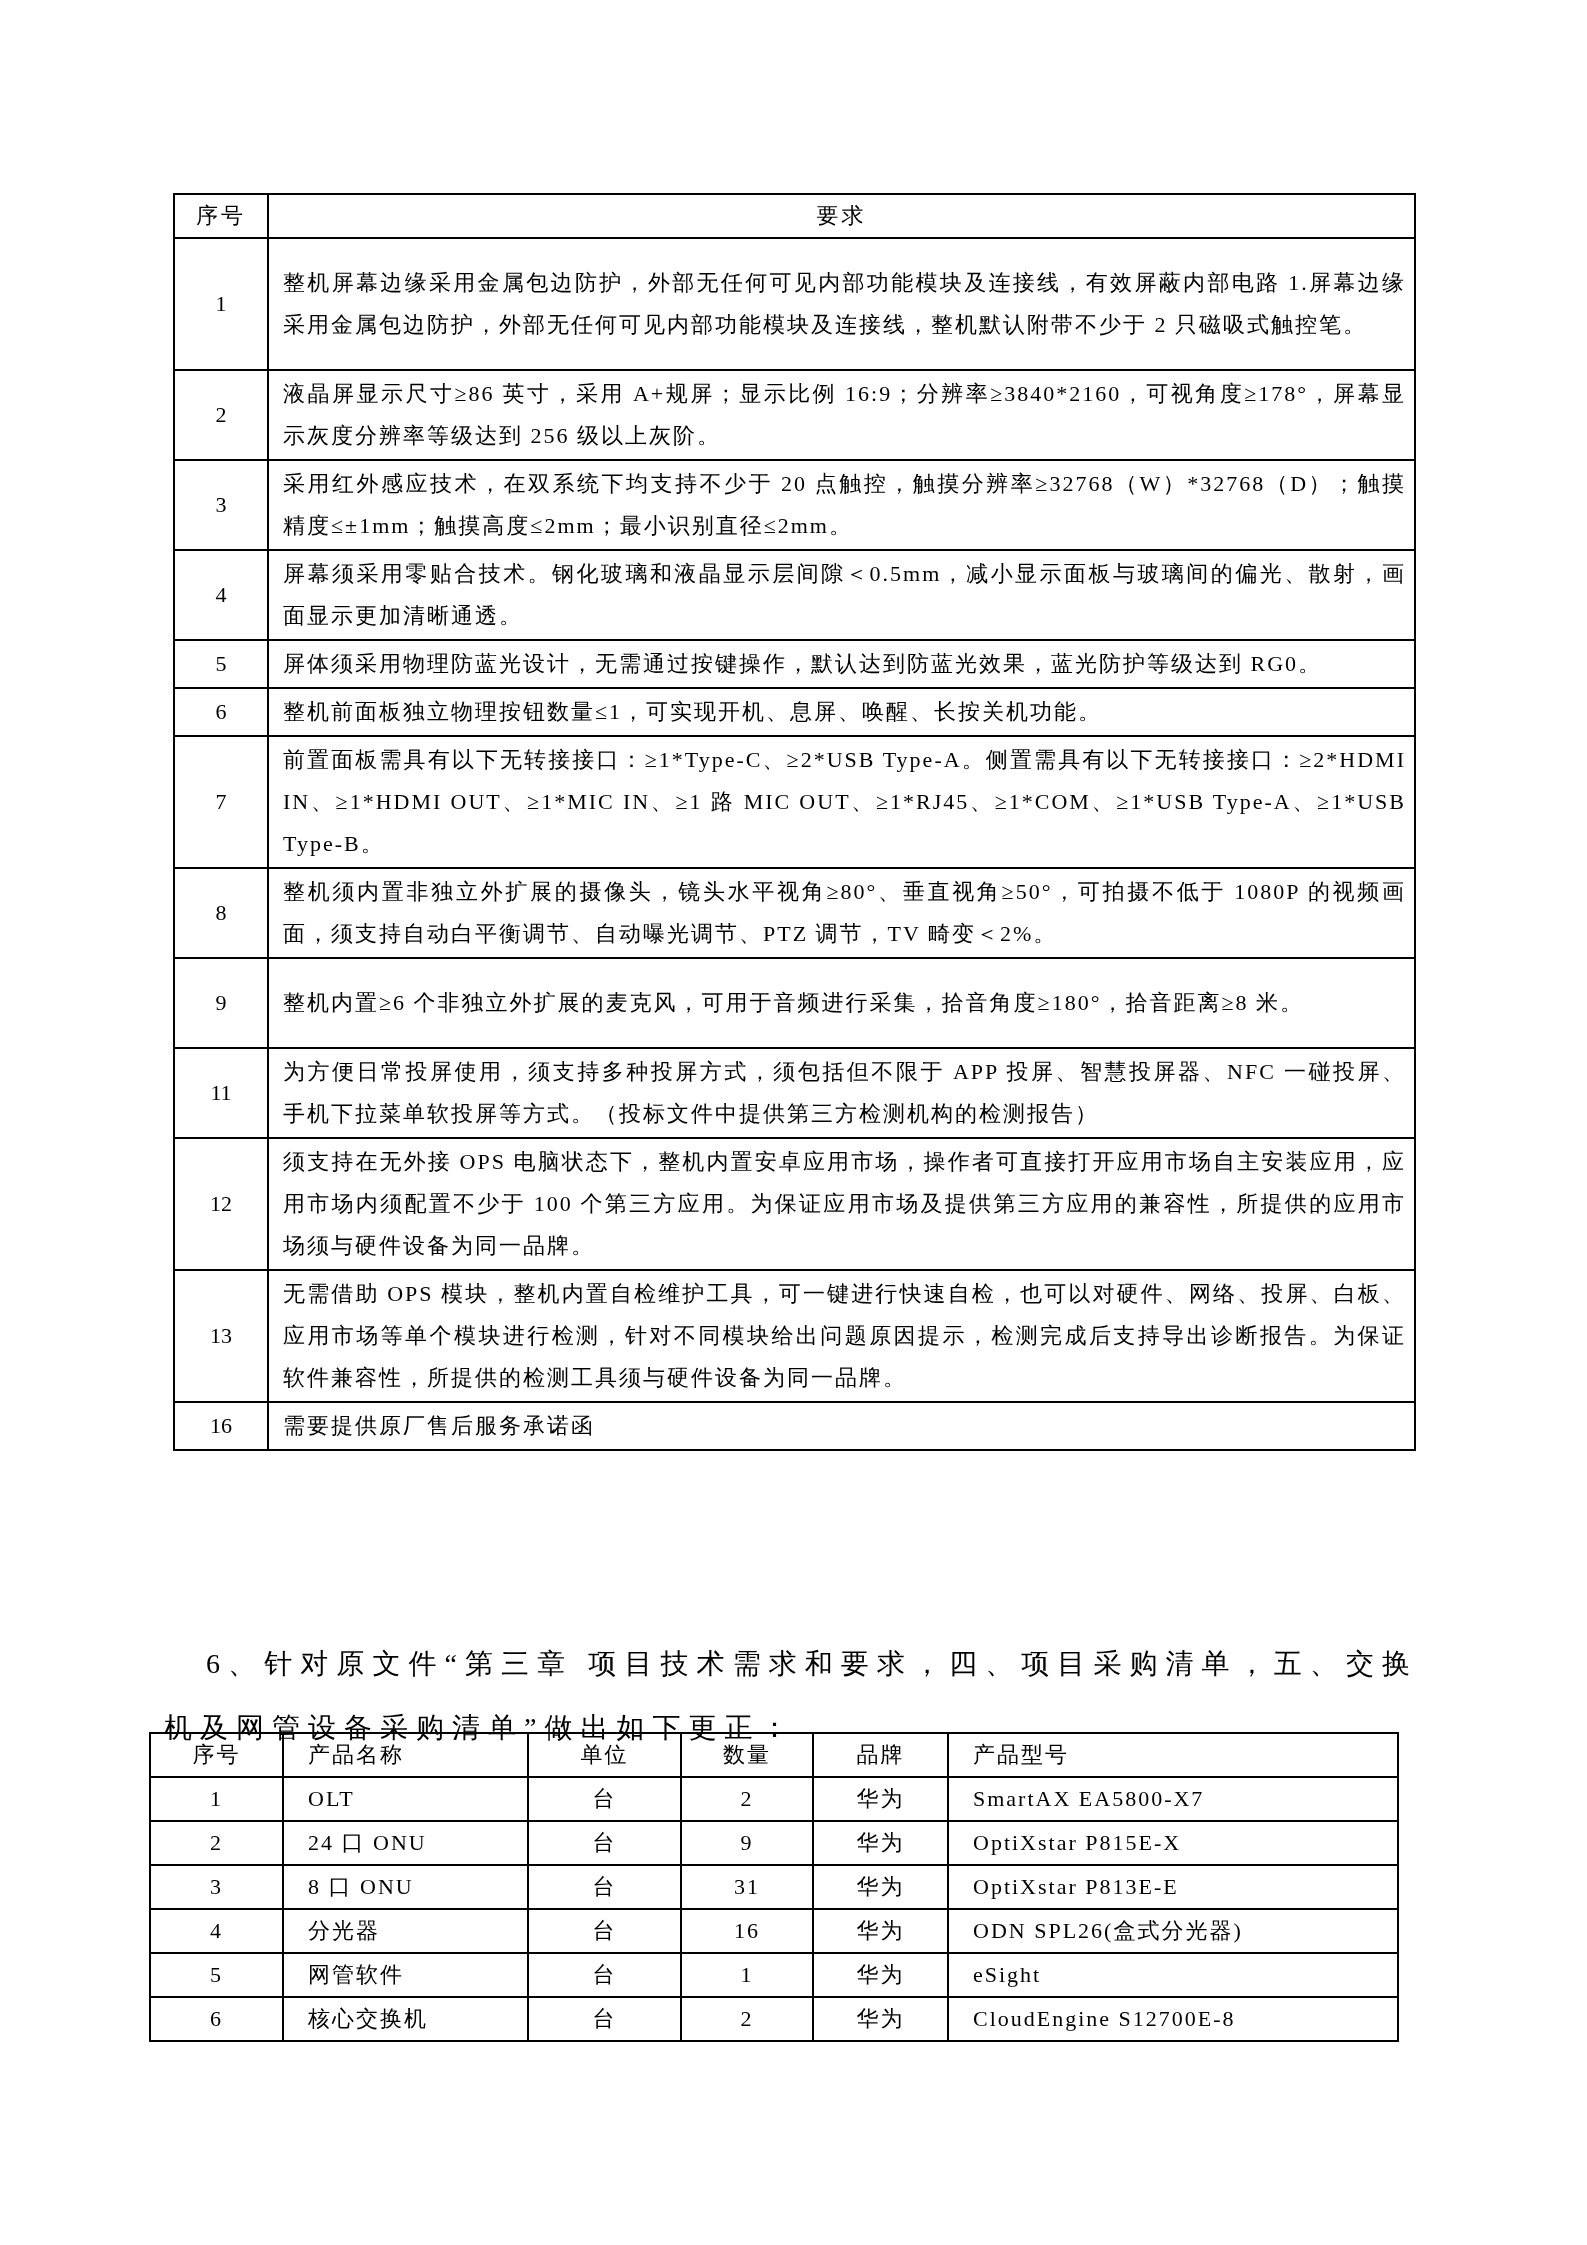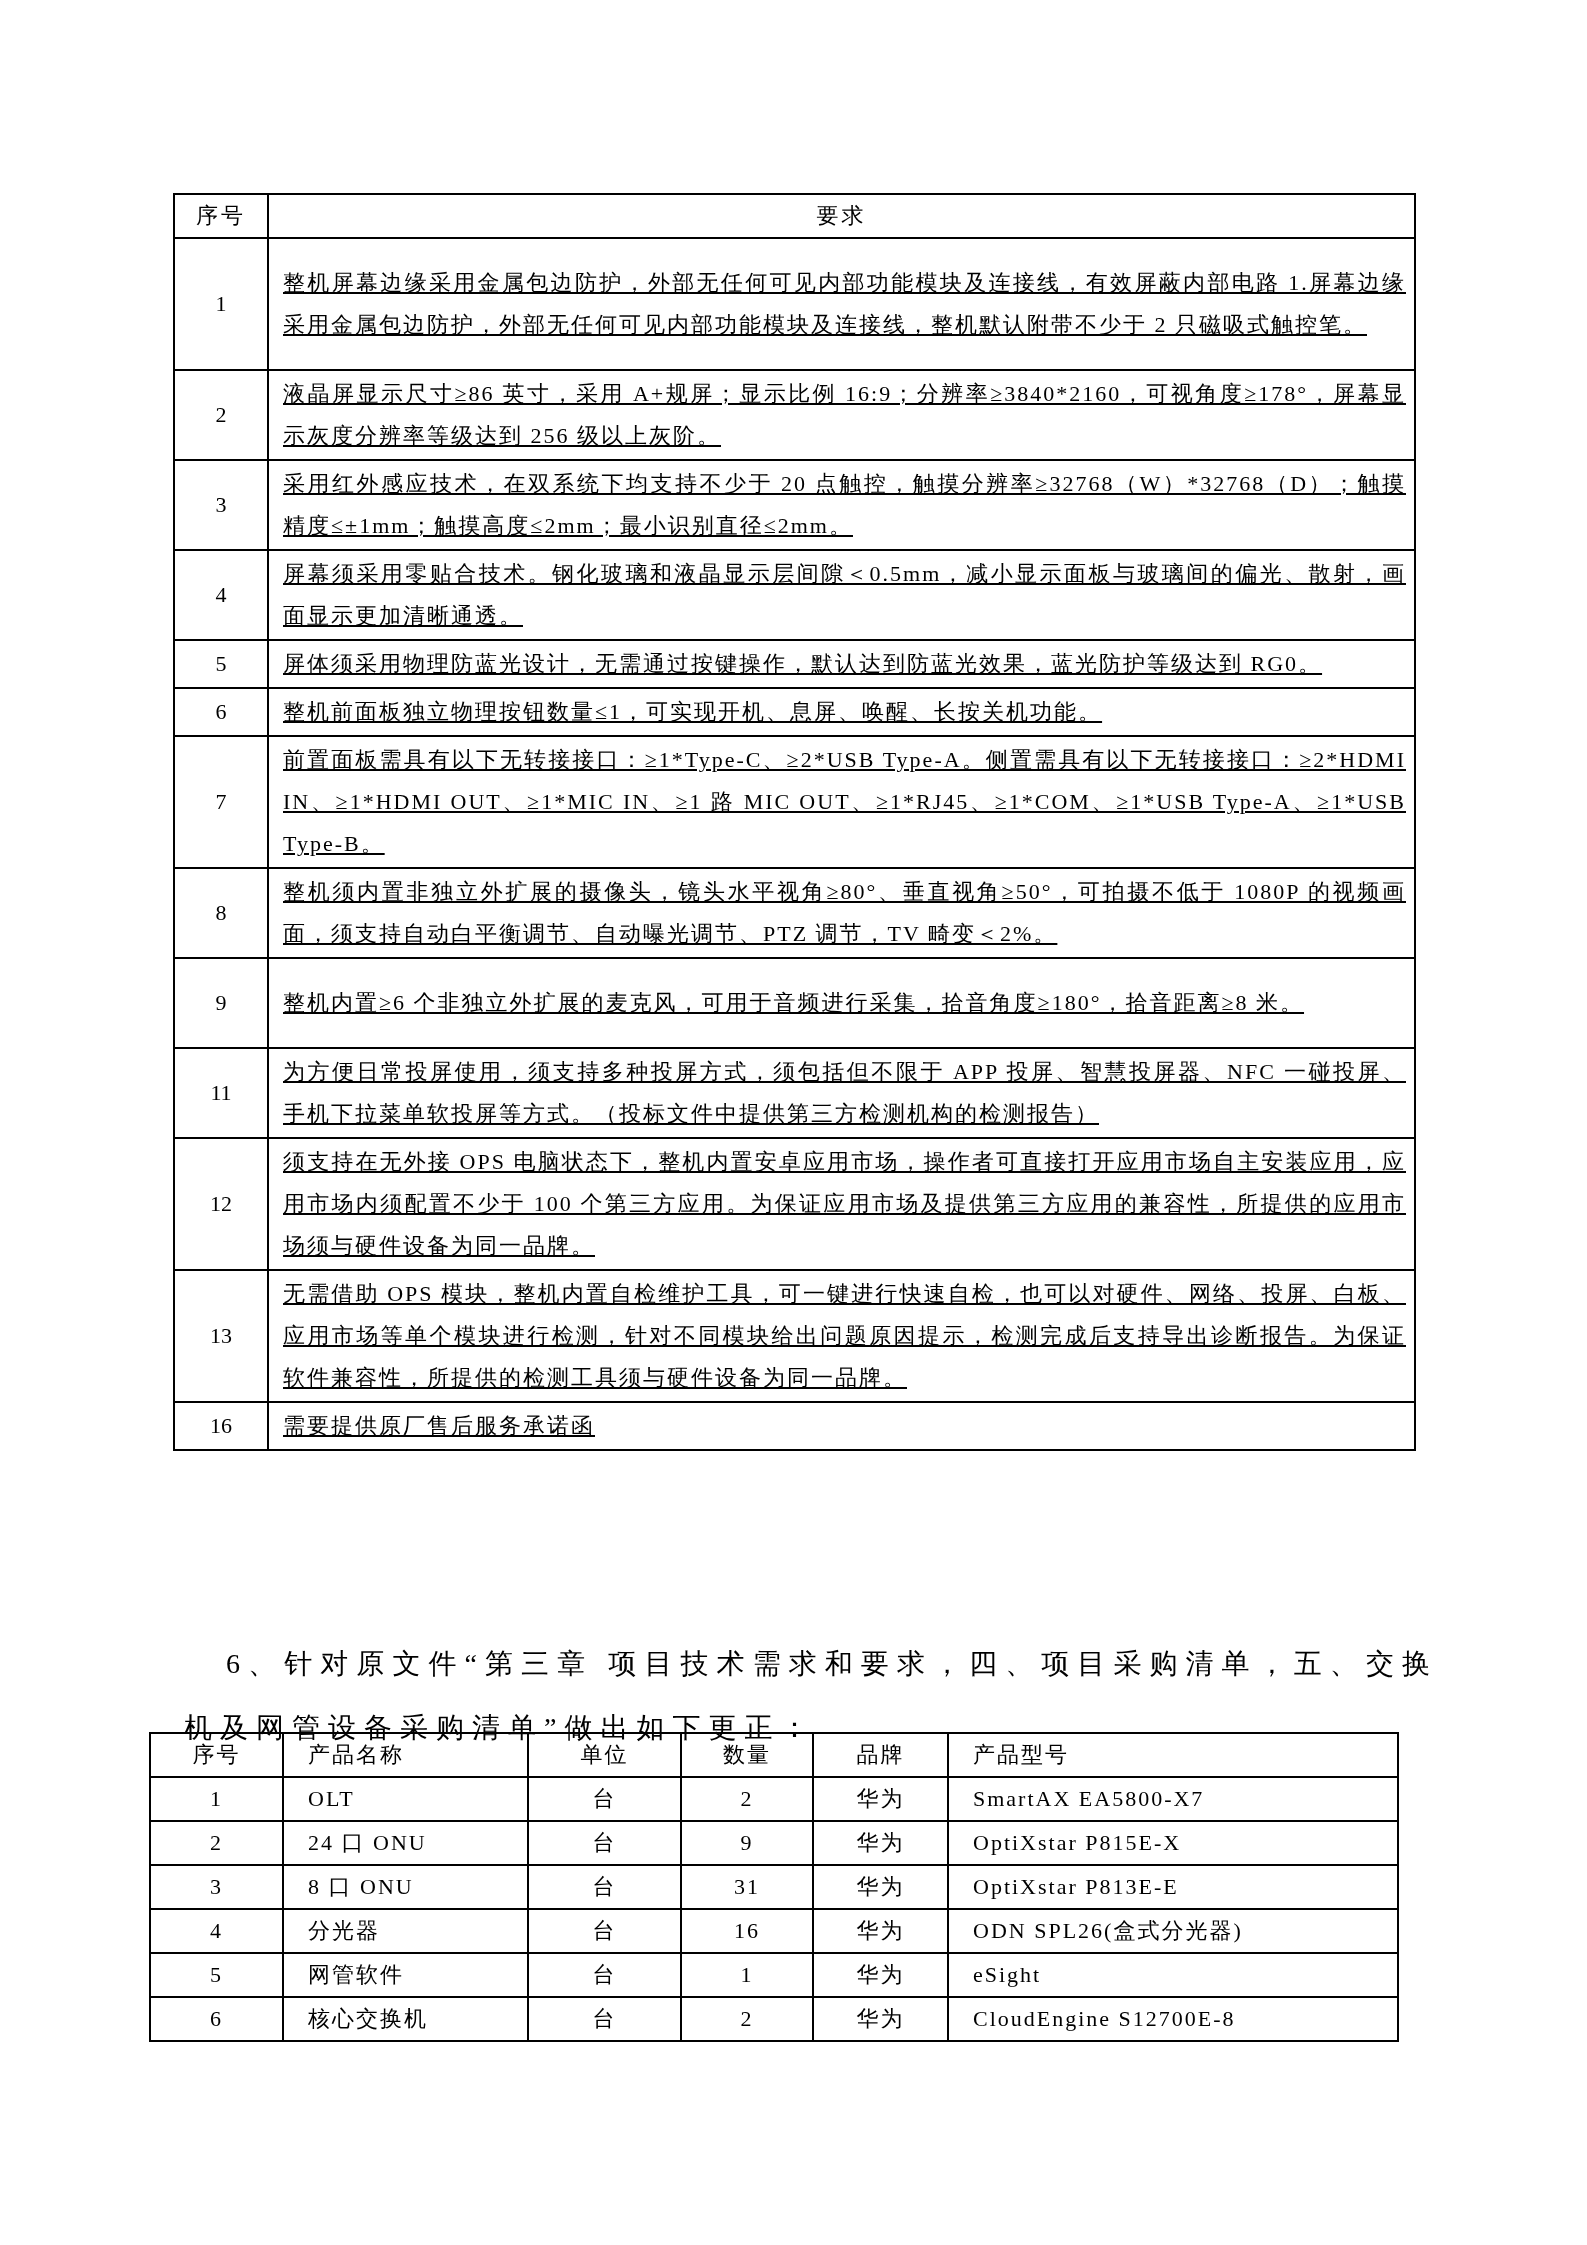--- a/index.html
+++ b/index.html
@@ -13,29 +13,28 @@
   td, th { border:2px solid #000; font-weight:normal; vertical-align:middle; }
 
   
   .req-table { left:173px; top:193px; width:1243px; font-size:22px; }
   .req-table th { height:40px; text-align:center; letter-spacing:3px; }
   .req-table td.num { text-align:center; }
   .req-table td.req {
     padding:2px 8px 2px 14px;
     line-height:42px; letter-spacing:2px;
     text-align:justify;
-    text-decoration:underline;
   }
   .lines-1 td.req { height:42px; }
   .lines-2 td.req { height:84px; }
   .lines-3 td.req { height:126px; }
 
   
   .note {
-    position:absolute; left:184px; top:1604px; width:1254px;
+    position:absolute; left:164px; top:1604px; width:1254px;
     font-size:28px; line-height:64px; letter-spacing:8px;
     text-align:justify; text-indent:42px;
   }
 
   
   .proc-table { left:149px; top:1732px; width:1248px; font-size:22px; }
   .proc-table th, .proc-table td { height:40px; letter-spacing:2px; }
   .proc-table .c { text-align:center; }
   .proc-table .l { text-align:left; padding-left:24px; }
 </style>

